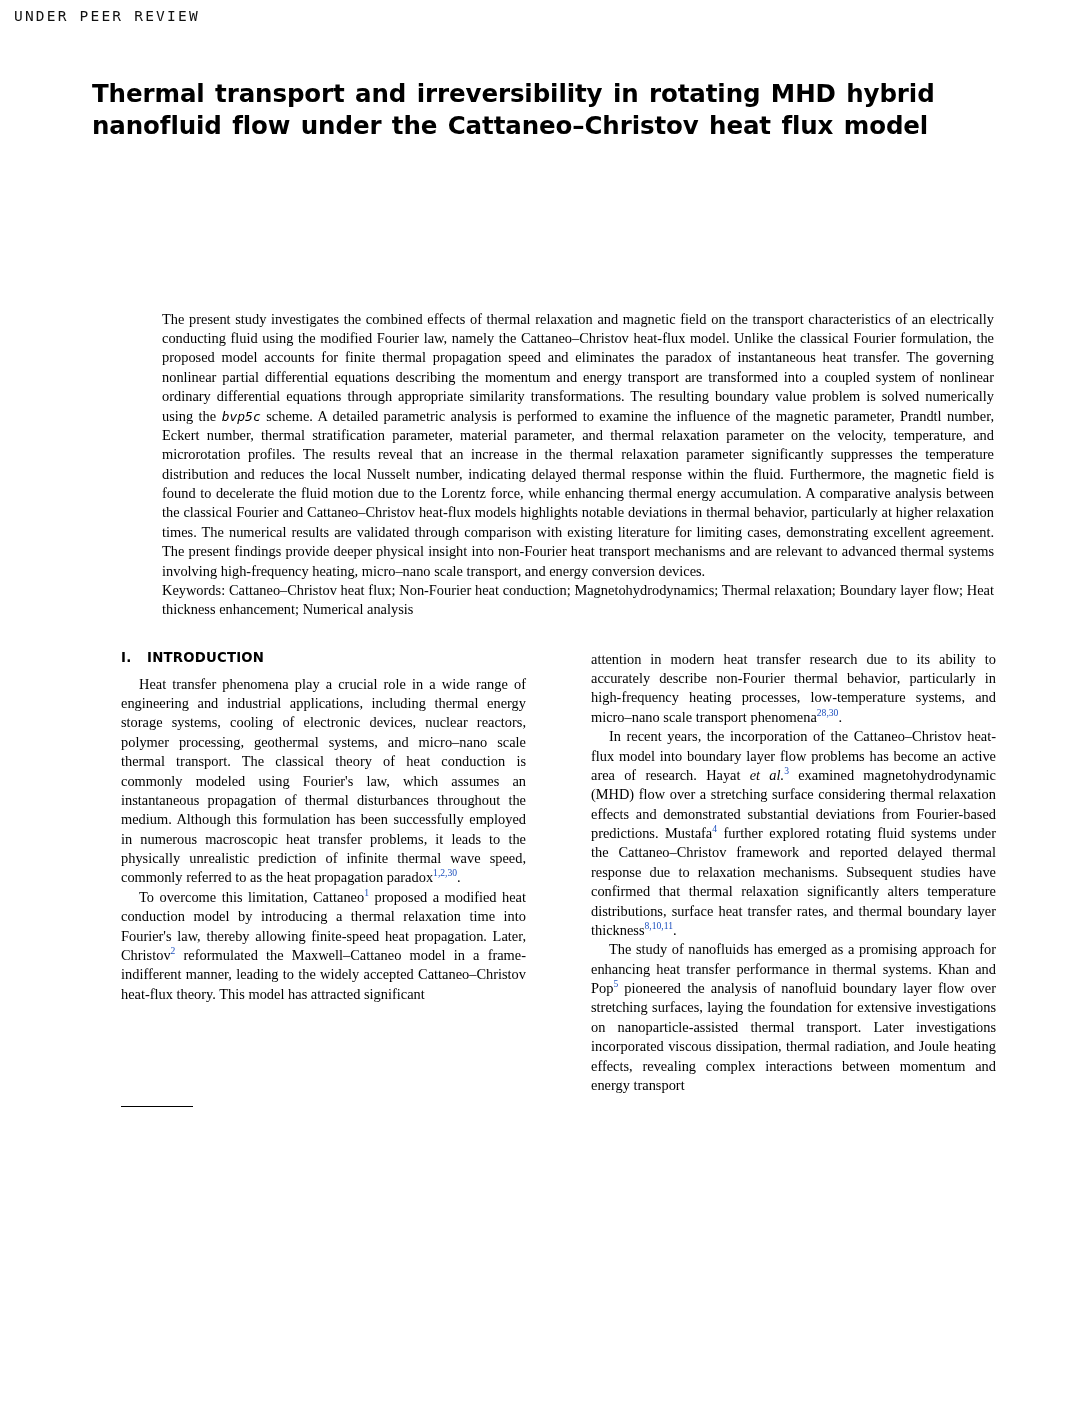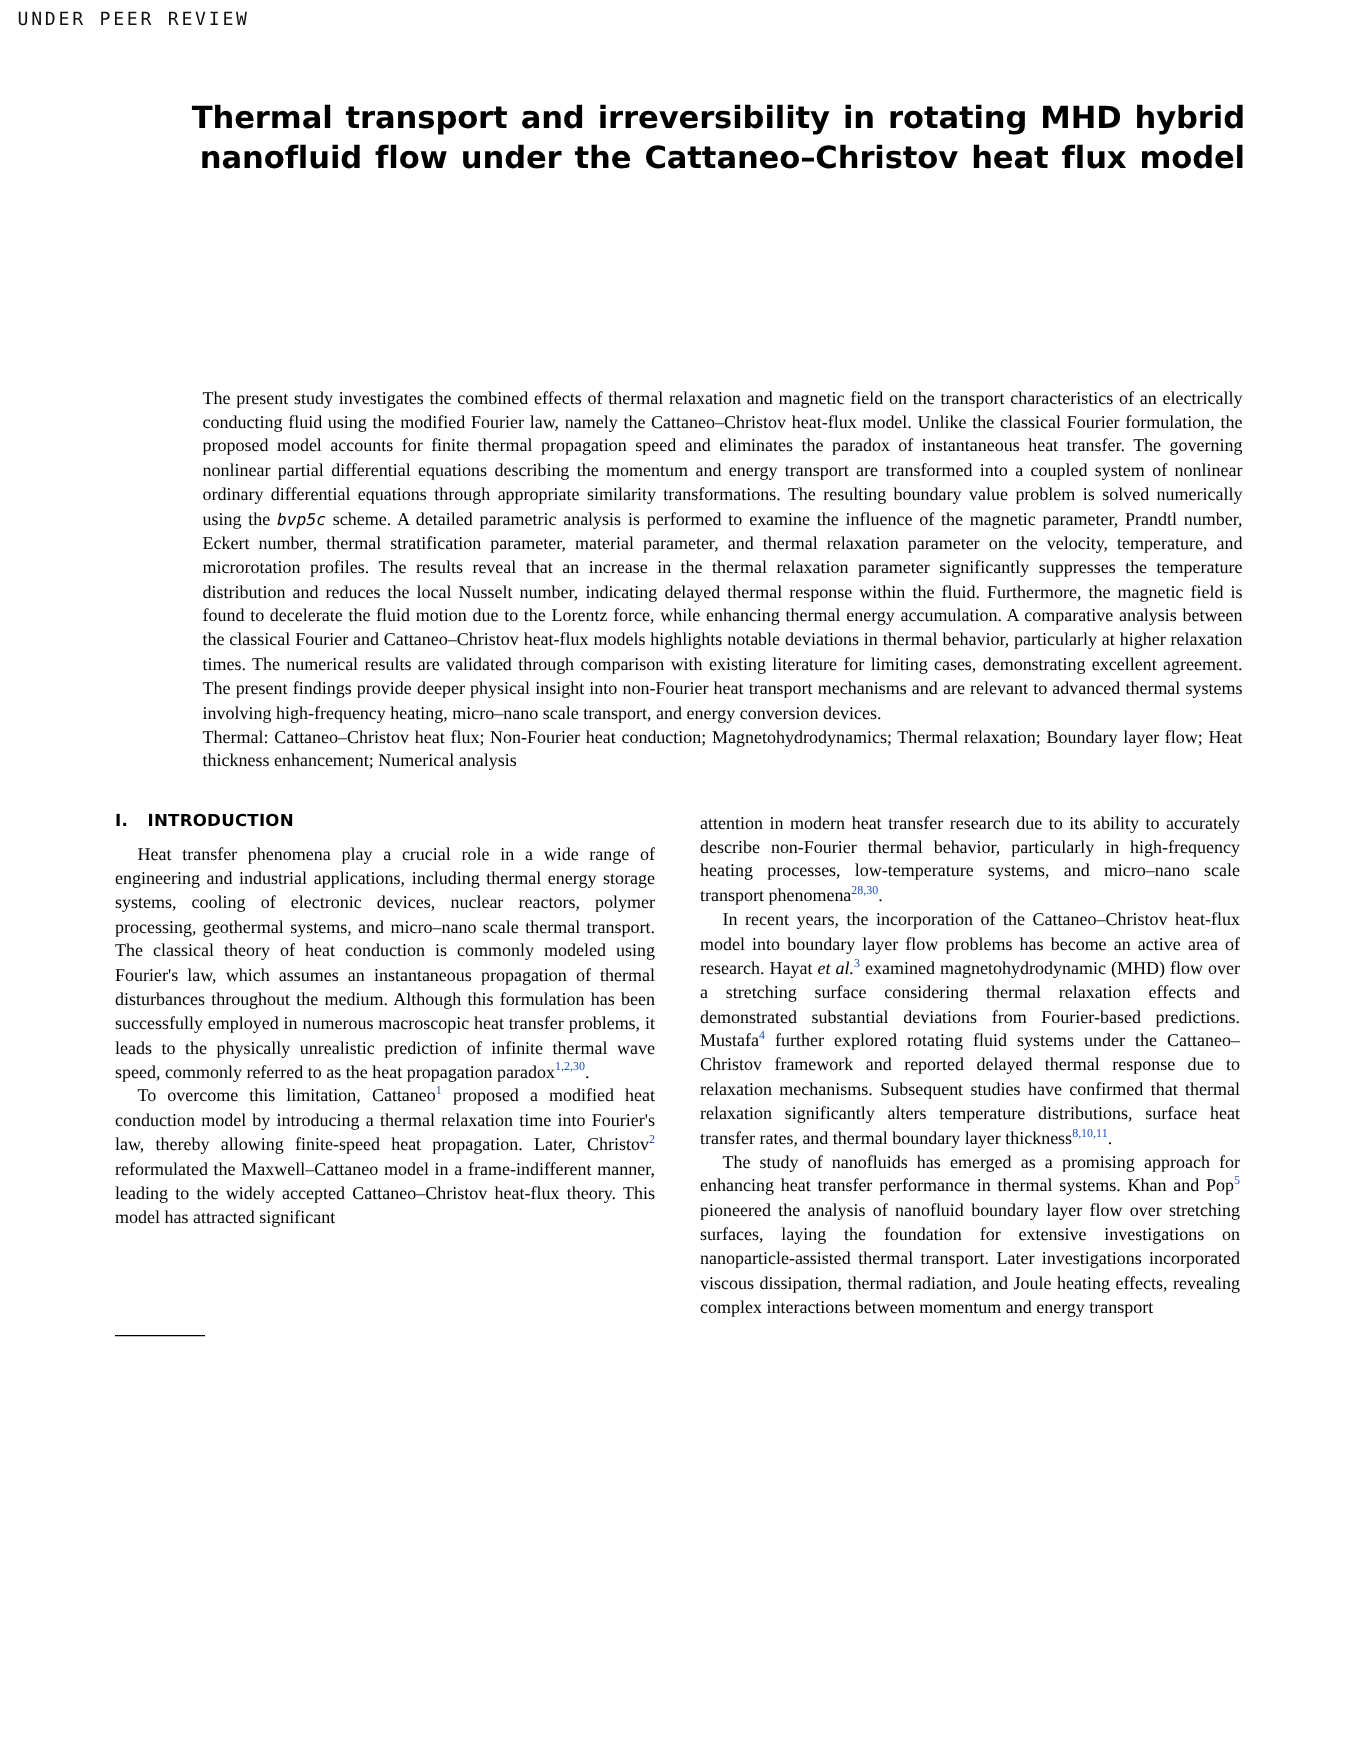--- a/index.html
+++ b/index.html
@@ -35,21 +35,21 @@
     right: 92px;
     top: 78px;
   }
   h1.title {
     font-family: "DejaVu Sans", sans-serif;
     font-weight: bold;
     font-size: 24.5px;
     line-height: 1.30;
     margin: 0;
     letter-spacing: -0.1px;
-    text-align: right;
+    text-align: left;
     word-spacing: 2px;
   }
   .abstract-block {
     margin-top: 168px;
     margin-left: 70px;
     margin-right: 2px;
   }
   .abstract-block p {
     margin: 0;
     font-size: 14.4px;
@@ -66,20 +66,21 @@
     font-style: italic;
   }
   .columns {
     margin-top: 30px;
     display: flex;
     gap: 36px;
   }
   .col {
     width: 432px;
     position: relative;
+    margin-left: 29px;
   }
   h2.section {
     font-family: "DejaVu Sans", sans-serif;
     font-weight: bold;
     font-size: 13.3px;
     margin: 0 0 10px 0;
     letter-spacing: 0.2px;
   }
   h2.section .numlab {
     display: inline-block;
@@ -122,21 +123,21 @@
 <div class="page">
 
   <div class="header-stamp">UNDER PEER REVIEW</div>
 
   <div class="content">
 
     <h1 class="title">Thermal transport and irreversibility in rotating MHD hybrid nanofluid flow under the Cattaneo–Christov heat flux model</h1>
 
     <div class="abstract-block">
       <p><span>The present study investigates the combined effects of thermal relaxation and magnetic field on the transport characteristics of an electrically conducting fluid using the modified Fourier law, namely the Cattaneo–Christov heat-flux model. Unlike the classical Fourier formulation, the proposed model accounts for finite thermal propagation speed and eliminates the paradox of instantaneous heat transfer. The governing nonlinear partial differential equations describing the momentum and energy transport are transformed into a coupled system of nonlinear ordinary differential equations through appropriate similarity transformations. The resulting boundary value problem is solved numerically using the </span><code class="mono">bvp5c</code><span> scheme. A detailed parametric analysis is performed to examine the influence of the magnetic parameter, Prandtl number, Eckert number, thermal stratification parameter, material parameter, and thermal relaxation parameter on the velocity, temperature, and microrotation profiles. The results reveal that an increase in the thermal relaxation parameter significantly suppresses the temperature distribution and reduces the local Nusselt number, indicating delayed thermal response within the fluid. Furthermore, the magnetic field is found to decelerate the fluid motion due to the Lorentz force, while enhancing thermal energy accumulation. A comparative analysis between the classical Fourier and Cattaneo–Christov heat-flux models highlights notable deviations in thermal behavior, particularly at higher relaxation times. The numerical results are validated through comparison with existing literature for limiting cases, demonstrating excellent agreement. The present findings provide deeper physical insight into non-Fourier heat transport mechanisms and are relevant to advanced thermal systems involving high-frequency heating, micro–nano scale transport, and energy conversion devices.</span></p>
-      <p class="keywords"><span>Thermal:</span><span> Cattaneo–Christov heat flux; Non-Fourier heat conduction; Magnetohydrodynamics; Thermal relaxation; Boundary layer flow; Heat thickness enhancement; Numerical analysis</span></p>
+      <p class="keywords"><span>Keywords:</span><span> Cattaneo–Christov heat flux; Non-Fourier heat conduction; Magnetohydrodynamics; Thermal relaxation; Boundary layer flow; Heat thickness enhancement; Numerical analysis</span></p>
     </div>
 
     <div class="columns">
 
       <div class="col">
         <div class="col-left-inner">
           <h2 class="section"><span class="numlab">I.</span><span>INTRODUCTION</span></h2>
 
           <p><span>Heat transfer phenomena play a crucial role in a wide range of engineering and industrial applications, including thermal energy storage systems, cooling of electronic devices, nuclear reactors, polymer processing, geothermal systems, and micro–nano scale thermal transport. The classical theory of heat conduction is commonly modeled using Fourier's law, which assumes an instantaneous propagation of thermal disturbances throughout the medium. Although this formulation has been successfully employed in numerous macroscopic heat transfer problems, it leads to the physically unrealistic prediction of infinite thermal wave speed, commonly referred to as the heat propagation paradox</span><sup class="ref">1,2,30</sup><span>.</span></p>
 

